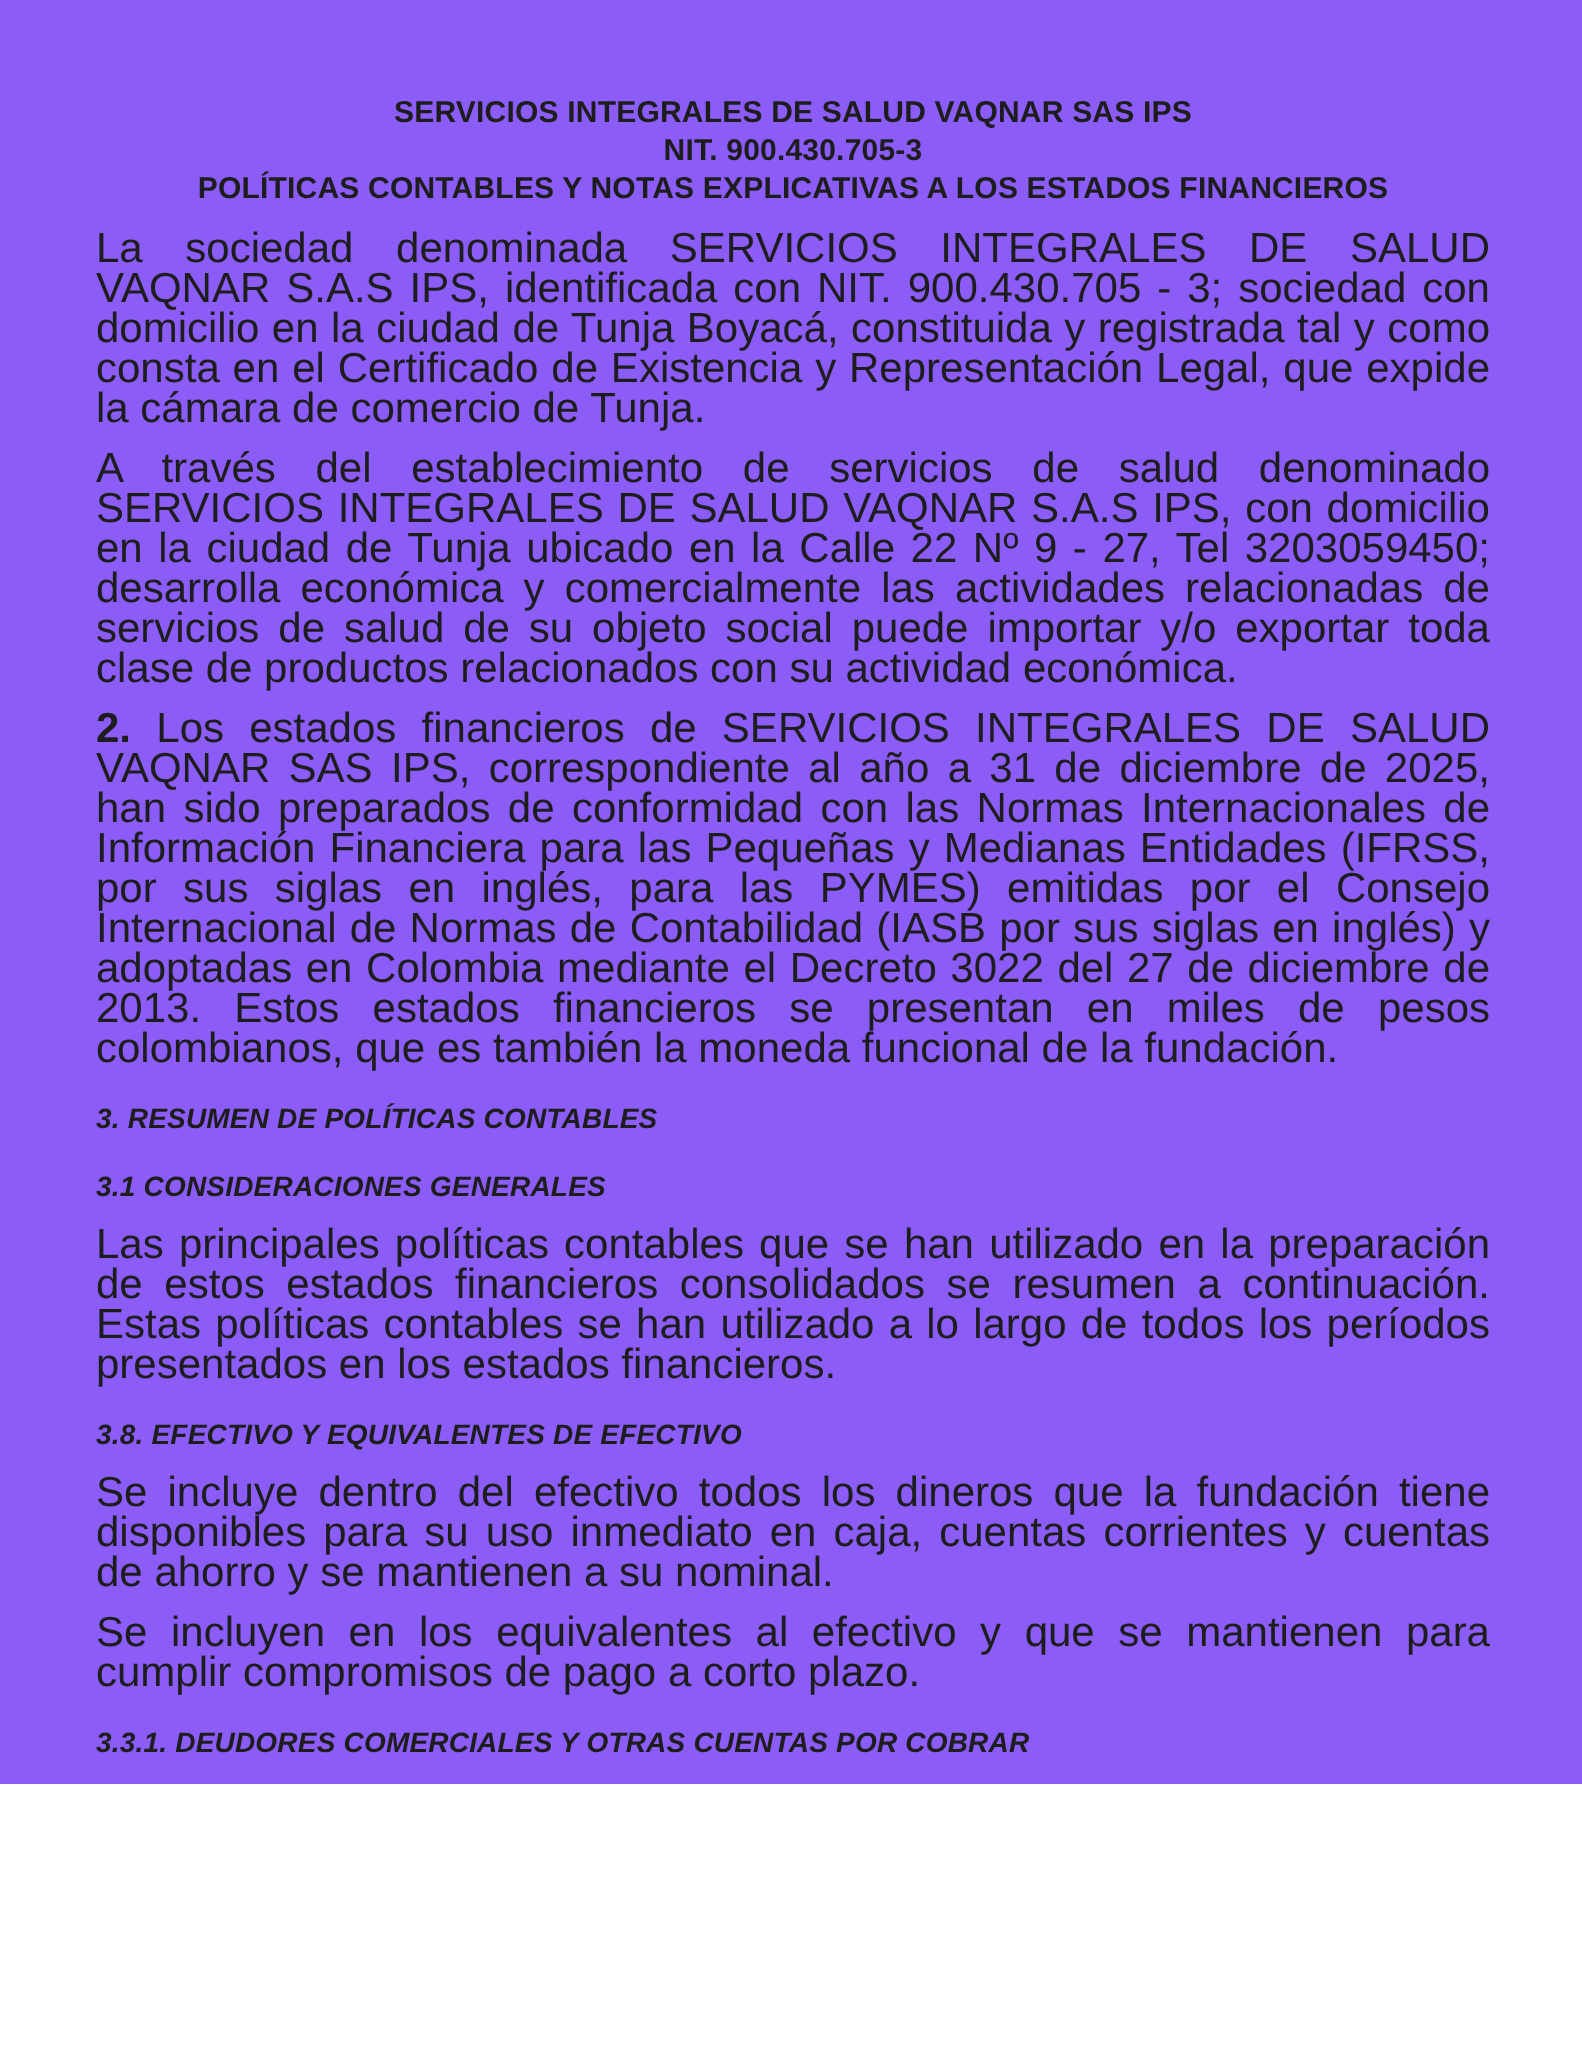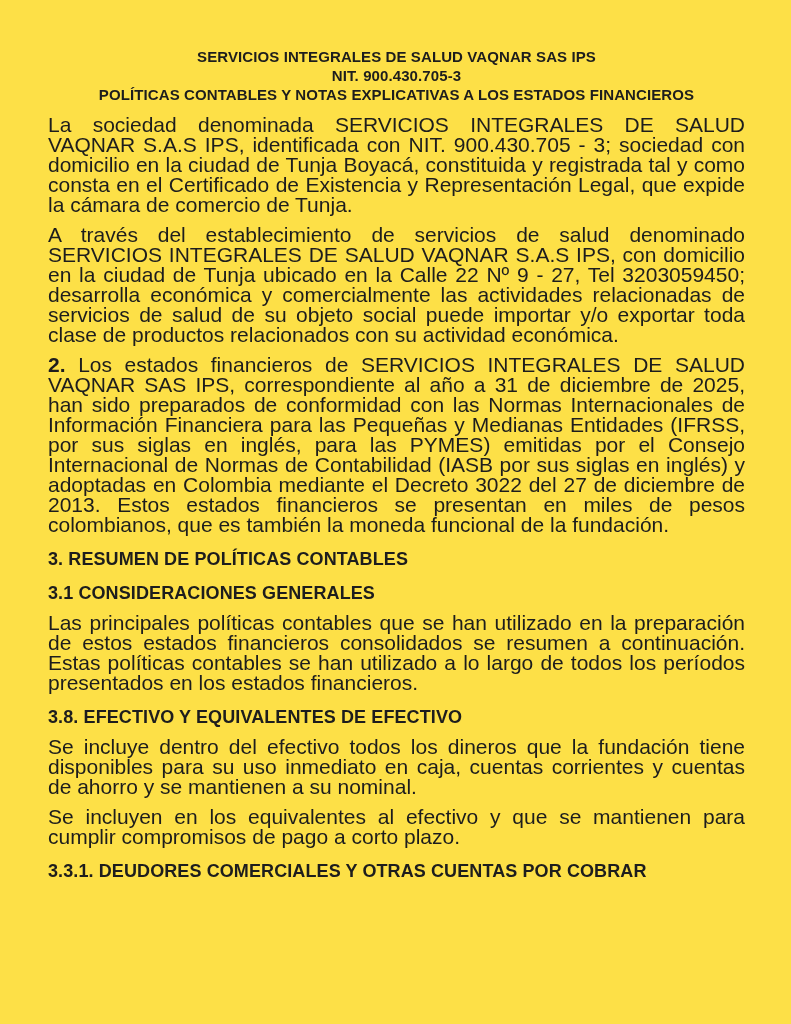--- a/index.html
+++ b/index.html
@@ -3,23 +3,23 @@
 <meta charset="utf-8">
 <style>
   html, body {
     margin: 0;
     padding: 0;
     background: #ffffff;
   }
   .page {
     position: relative;
     width: 791px;
-    height: 1024px;
+    height: 892px;
     box-sizing: border-box;
-    background: #fde047;
+    background: #8b5cf6;
     padding: 47px 46px 0 48px;
     font-family: "Liberation Sans", sans-serif;
     color: #1d1d1d;
     overflow: hidden;
   }
   .doc-header {
     text-align: center;
     font-weight: bold;
     font-size: 15px;
     line-height: 19px;
@@ -27,25 +27,26 @@
     letter-spacing: 0.1px;
   }
   .h-line { white-space: normal; }
   .para {
     font-size: 21px;
     line-height: 20px;
     text-align: justify;
     margin: 0 0 10px 0;
   }
   .heading {
-    font-size: 18px;
+    font-size: 14px;
     font-weight: bold;
     line-height: 20px;
     margin: 14px 0 10px 0;
     letter-spacing: 0.1px;
+    font-style: italic;
   }
   .lead { font-weight: bold; }
 </style>
 </head>
 <body>
 
 <div class="page">
 
   <header class="doc-header">
     <div class="h-line">SERVICIOS INTEGRALES DE SALUD VAQNAR SAS IPS</div>

